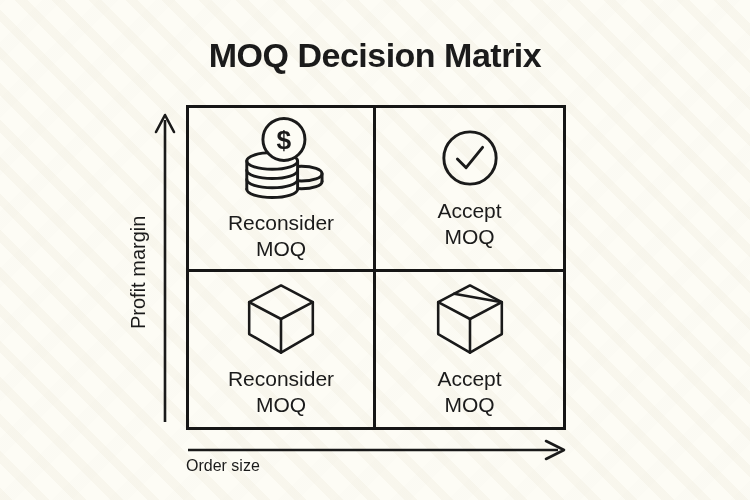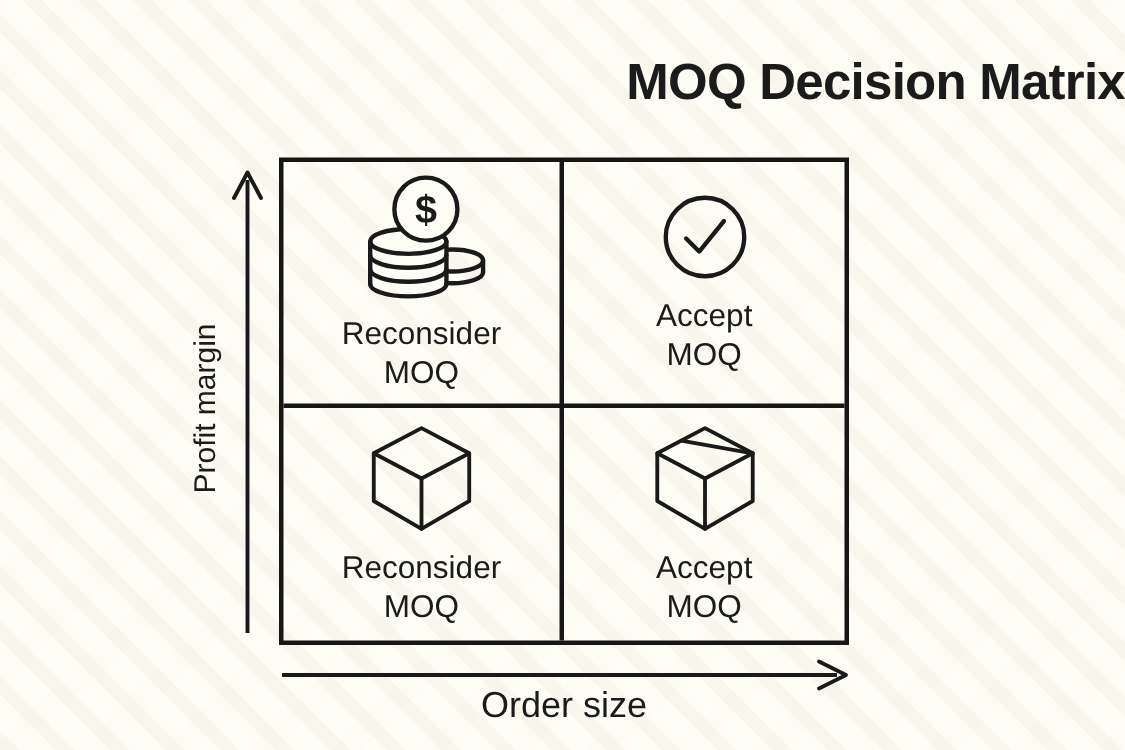--- a/index.html
+++ b/index.html
@@ -22,21 +22,21 @@
     inset: 0;
     background:
       repeating-linear-gradient(45deg, rgba(240,236,222,0.35) 0 9px, rgba(0,0,0,0) 9px 26px),
       repeating-linear-gradient(-45deg, rgba(250,249,242,0.5) 0 14px, rgba(0,0,0,0) 14px 40px);
     pointer-events: none;
   }
   .title {
     position: absolute;
     left: 0; right: 0;
     top: 36px;
-    text-align: right;
+    text-align: center;
     font-size: 34px;
     font-weight: 700;
     letter-spacing: -0.5px;
     color: #1b1b1b;
   }
   .matrix {
     position: absolute;
     left: 186px;
     top: 105px;
     width: 380px;
@@ -79,22 +79,22 @@
     transform: rotate(180deg);
     font-size: 20px;
     color: #1b1b1b;
     white-space: nowrap;
   }
   .x-axis-label {
     position: absolute;
     left: 186px;
     width: 380px;
     top: 457px;
-    text-align: center;
-    font-size: 24px;
+    text-align: left;
+    font-size: 16px;
     color: #1b1b1b;
   }
 </style>
 </head>
 <body>
 
 <div class="canvas">
 
   <div class="title">MOQ Decision Matrix</div>
 

